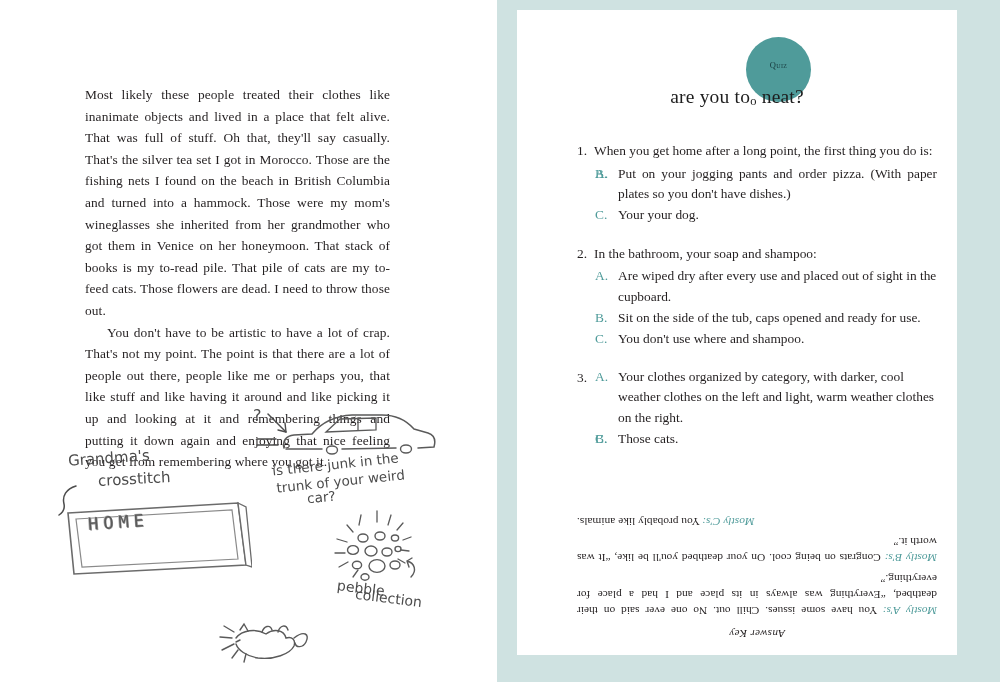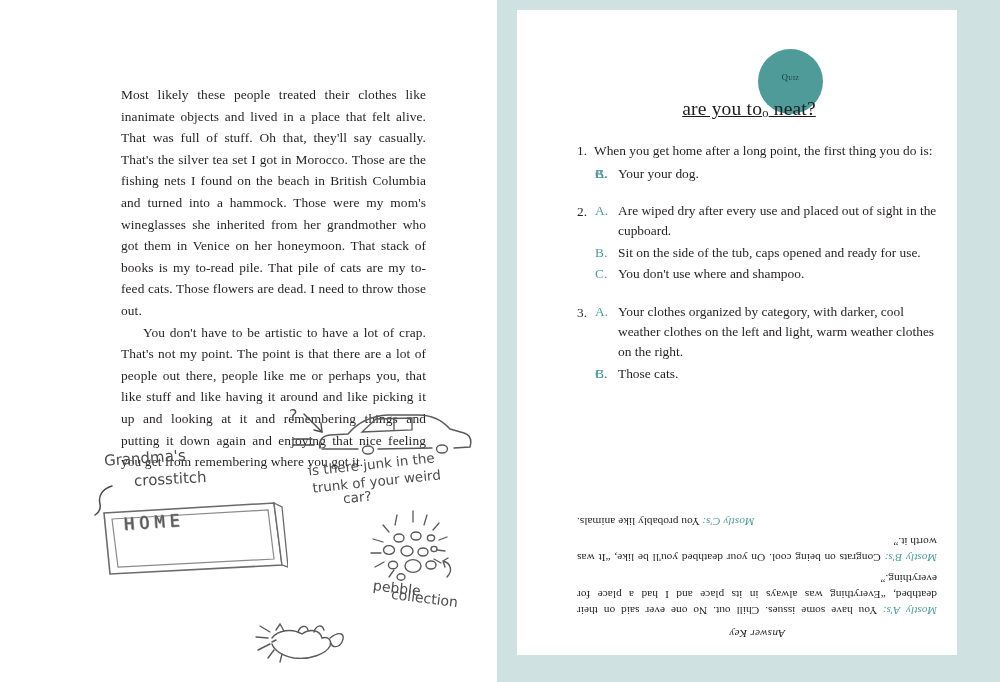--- a/index.html
+++ b/index.html
@@ -15,21 +15,20 @@
     overflow: hidden;
     font-family: "Liberation Serif", "DejaVu Serif", serif;
   }
 
   
   #left-page {
     position: absolute;
     left: 0; top: 0;
     width: 489px; height: 682px;
     background: #ffffff;
-    margin-left: 36px;
   }
   .body-text {
     position: absolute;
     left: 85px;
     width: 305px;
     font-size: 13.4px;
     line-height: 21.6px;
     color: #231f20;
     text-align: justify;
     text-justify: inter-word;
@@ -58,24 +57,23 @@
     position: absolute;
     left: 20px; top: 10px;
     width: 440px;
     height: 645px;
     background: #ffffff;
   }
 
   
   #quiz-header {
     position: absolute;
-    left: 0; top: 30px;
+    left: 0; top: 18px;
     width: 348px;
     height: 90px;
-    margin-left: 12px;
   }
   #quiz-circle {
     position: absolute;
     left: 229px; top: 9px;
     width: 65px; height: 65px;
     border-radius: 50%;
     background: #4f9b9a;
   }
   #quiz-kicker {
     position: absolute;
@@ -89,21 +87,20 @@
   }
   #quiz-title {
     position: absolute;
     left: 0; top: 58px;
     width: 440px;
     text-align: center;
     font-size: 19.5px;
     color: #1d1d1d;
     letter-spacing: 0.2px;
     white-space: nowrap;
-    text-decoration: underline;
   }
   #quiz-title .small-o {
     font-size: 12.5px;
     vertical-align: -2px;
   }
 
   
   #questions {
     position: absolute;
     left: 60px; top: 130px;
@@ -291,31 +288,33 @@
           <div class="q-stem">
             <span class="q-num">1.</span>
             <span>When you get home after a long point, the first thing you do is:</span>
           </div>
           <div class="answers">
             <div class="answer justify">
               <span class="a-letter">A.</span>
             </div>
             <div class="answer justify">
               <span class="a-letter">B.</span>
+              <span>Put on your jogging pants and order pizza. (With paper plates so you don't have dishes.)</span>
             </div>
             <div class="answer">
               <span class="a-letter">C.</span>
               <span>Your your dog.</span>
             </div>
           </div>
         </div>
 
         <div class="question">
           <div class="q-stem">
             <span class="q-num">2.</span>
+            <span>In the bathroom, your soap and shampoo:</span>
           </div>
           <div class="answers">
             <div class="answer">
               <span class="a-letter">A.</span>
               <span>Are wiped dry after every use and placed out of sight in the cupboard.</span>
             </div>
             <div class="answer">
               <span class="a-letter">B.</span>
               <span>Sit on the side of the tub, caps opened and ready for use.</span>
             </div>

